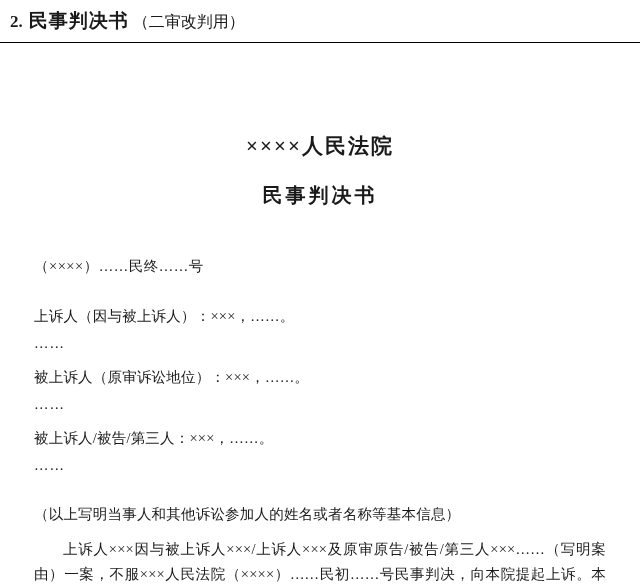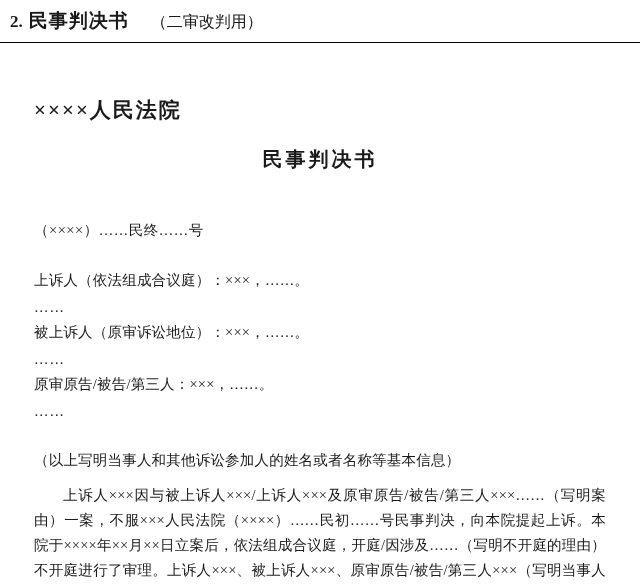--- a/index.html
+++ b/index.html
@@ -31,57 +31,59 @@
     margin-right: 6px;
     font-family: "Liberation Serif", "DejaVu Serif", serif;
   }
   .header-title {
     font-weight: bold;
     font-size: 19px;
     letter-spacing: 1px;
   }
   .header-sub {
     font-size: 16px;
-    margin-left: 22px;
+    margin-left: 4px;
     letter-spacing: 0px;
   }
   .rule {
     position: absolute;
     left: 0;
     top: 42px;
     width: 640px;
     height: 1px;
     background: #000000;
   }
   .doc-body {
     padding: 0 34px 0 34px;
   }
   .court-name {
+    text-align: center;
     font-size: 21px;
     font-weight: bold;
     letter-spacing: 2px;
-    margin-top: 62px;
+    margin-top: 98px;
   }
   .doc-title {
     text-align: center;
     font-size: 20px;
     font-weight: bold;
     letter-spacing: 3px;
     margin-top: 22px;
   }
   .case-number {
     text-align: left;
     font-size: 14.5px;
     margin-top: 48px;
     padding-right: 22px;
     letter-spacing: 0.5px;
   }
   .para {
     font-size: 14.5px;
     line-height: 25px;
+    margin-top: 9px;
     text-align: justify;
     letter-spacing: 0.2px;
   }
   .para.first {
     margin-top: 28px;
   }
   .para.ellipsis {
     margin-top: 2px;
     letter-spacing: 1px;
   }
@@ -108,24 +110,24 @@
     <span class="header-sub">（二审改判用）</span>
   </div>
   <div class="rule"></div>
 
   <div class="doc-body">
 
     <div class="court-name">××××人民法院</div>
     <div class="doc-title">民事判决书</div>
     <div class="case-number">（××××）……民终……号</div>
 
-    <div class="para first">上诉人（依法组成合议庭）：×××，……。</div>
+    <div class="para first">上诉人（因与被上诉人）：×××，……。</div>
     <div class="para ellipsis">……</div>
     <div class="para">被上诉人（原审诉讼地位）：×××，……。</div>
     <div class="para ellipsis">……</div>
-    <div class="para">原审原告/被告/第三人：×××，……。</div>
+    <div class="para">被上诉人/被告/第三人：×××，……。</div>
     <div class="para ellipsis">……</div>
     <div class="para note">（以上写明当事人和其他诉讼参加人的姓名或者名称等基本信息）</div>
 
     <div class="block">上诉人×××因与被上诉人×××/上诉人×××及原审原告/被告/第三人×××……（写明案由）一案，不服×××人民法院（××××）……民初……号民事判决，向本院提起上诉。本院于××××年××月××日立案后，依法组成合议庭，开庭/因涉及……（写明不开庭的理由）不开庭进行了审理。上诉人×××、被上诉人×××、原审原告/被告/第三人×××（写明当事人和其他诉讼参加人的诉讼地位和姓名或者名称）到庭参加诉讼。本案现已审理终结。</div>
 
   </div>
 </div>
 
 </body></html>

